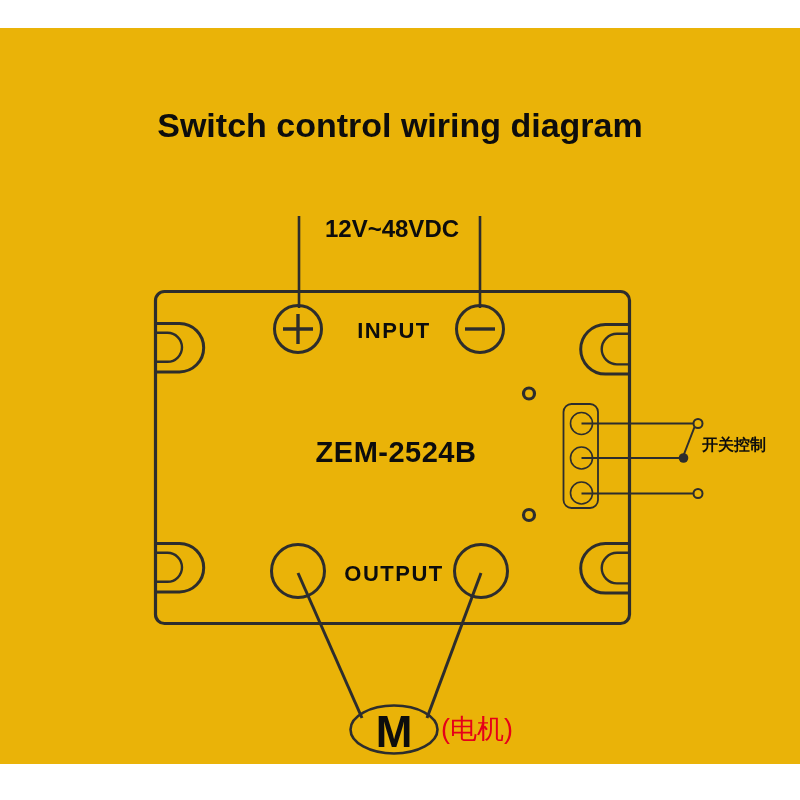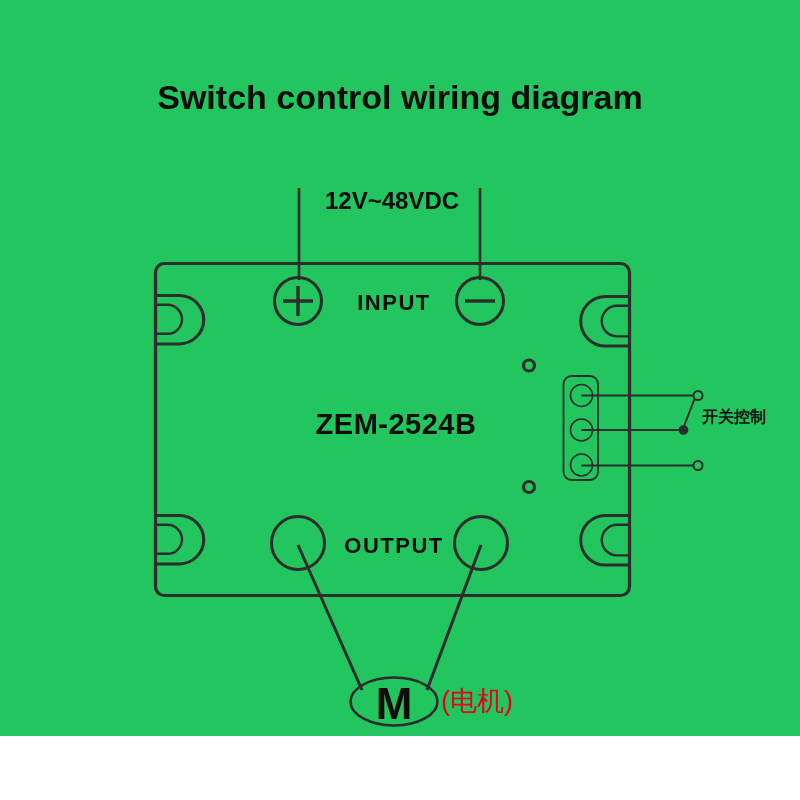--- a/index.html
+++ b/index.html
@@ -8,21 +8,22 @@
     width: 800px;
     height: 800px;
     background: #ffffff;
     font-family: "Liberation Sans", sans-serif;
     overflow: hidden;
   }
   .stage {
     position: relative;
     width: 800px;
     height: 736px;
-    background: #22c55e;
+    background: #eab308;
+    margin-top: 28px;
   }
   svg { display: block; }
   text {
     fill: #0d0d0d;
     font-family: "Liberation Sans", sans-serif;
   }
   .title-text       { font-size: 34px; font-weight: 700; }
   .voltage-text     { font-size: 24px; font-weight: 700; }
   .io-text          { font-size: 22px; font-weight: 700; letter-spacing: 1.5px; }
   .model-text       { font-size: 29px; font-weight: 700; letter-spacing: 0.5px; }

